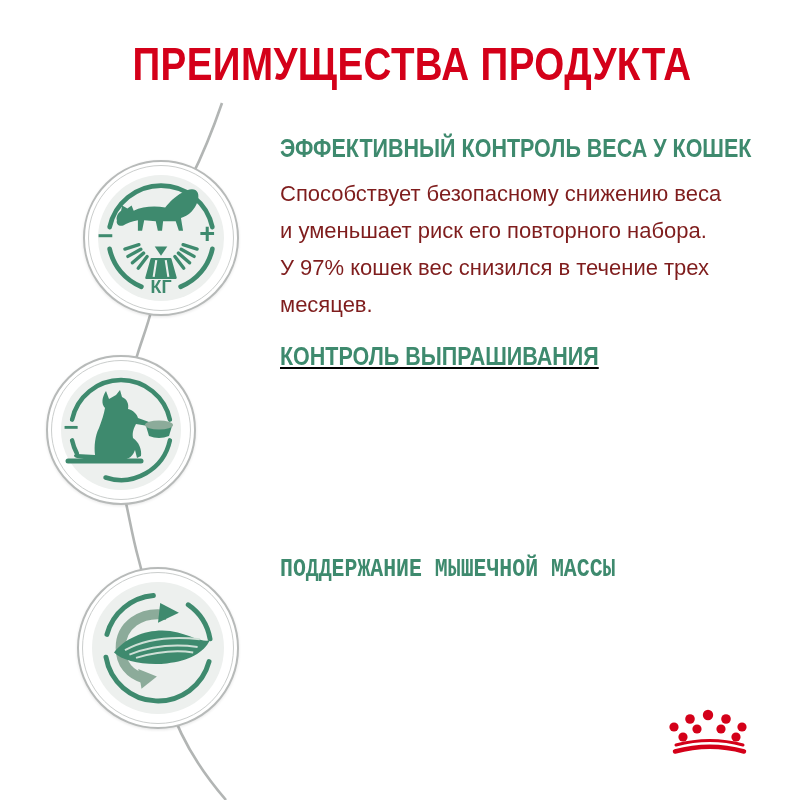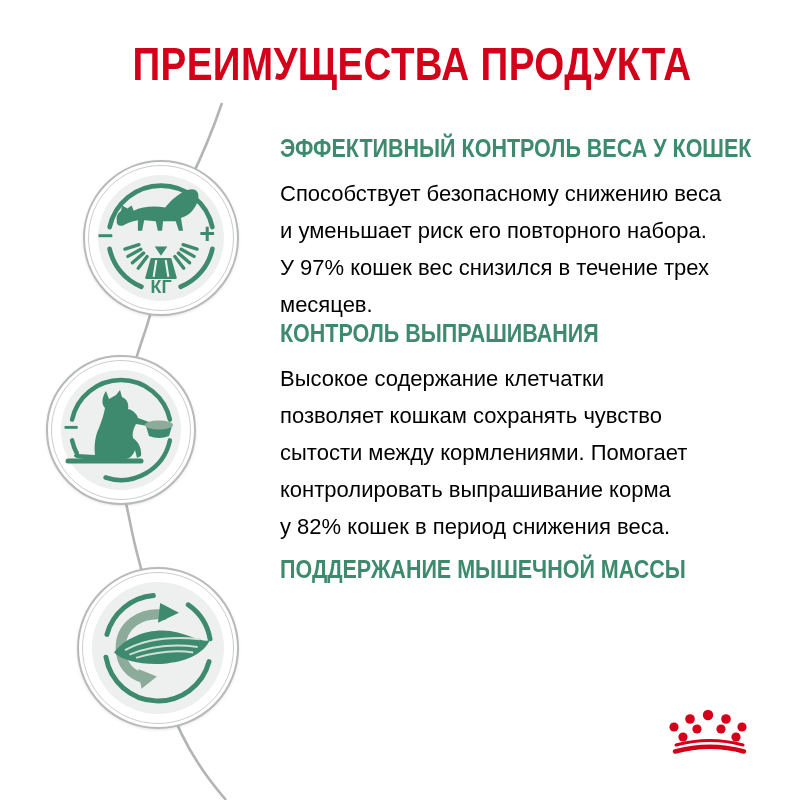--- a/index.html
+++ b/index.html
@@ -48,36 +48,36 @@
     border-radius: 50%;
     background: #edf0ee;
     display: flex; align-items: center; justify-content: center;
   }
   .badge .disc svg { width: 100%; height: 100%; }
   .badge1 { left: 83px;  top: 160px; width: 152px; height: 152px; }
   .badge2 { left: 46px;  top: 355px; width: 146px; height: 146px; }
   .badge3 { left: 77px;  top: 567px; width: 158px; height: 158px; }
   .section { position: absolute; left: 280px; width: 490px; z-index: 3; }
   .s1 { top: 134px; }
-  .s2 { top: 319px; }
-  .s3 { top: 555px; }
+  .s2 { top: 342px; text-decoration: underline; }
+  .s3 { top: 555px; font-family: Liberation Mono, monospace; }
   .section h2 {
     margin: 0;
     font-size: 25px;
     font-weight: bold;
     color: #3e8a6e;
     transform: scaleX(0.86);
     transform-origin: left center;
     white-space: nowrap;
   }
   .section p {
     margin: 12px 0 0 0;
     font-size: 22px;
     line-height: 37px;
-    color: #000000;
+    color: #7f1d1d;
     white-space: pre-line;
   }
   .crown {
     position: absolute;
     left: 656px; top: 704px;
     width: 106px; height: 64px;
     z-index: 2;
   }
   .icon-label {
     font-family: "Liberation Sans", sans-serif;
@@ -183,25 +183,20 @@
   <div class="section s1">
     <h2>ЭФФЕКТИВНЫЙ КОНТРОЛЬ ВЕСА У КОШЕК</h2>
     <p>Способствует безопасному снижению веса
 и уменьшает риск его повторного набора.
 У 97% кошек вес снизился в течение трех
 месяцев.</p>
   </div>
 
   <div class="section s2">
     <h2>КОНТРОЛЬ ВЫПРАШИВАНИЯ</h2>
-    <p>Высокое содержание клетчатки
-позволяет кошкам сохранять чувство
-сытости между кормлениями. Помогает
-контролировать выпрашивание корма
-у 82% кошек в период снижения веса.</p>
   </div>
 
   <div class="section s3">
     <h2>ПОДДЕРЖАНИЕ МЫШЕЧНОЙ МАССЫ</h2>
   </div>
 
   <svg class="crown" viewBox="0 0 106 64">
     <g fill="#d40019">
       <circle cx="18" cy="23" r="4.6"></circle>
       <circle cx="34" cy="15" r="4.8"></circle>

